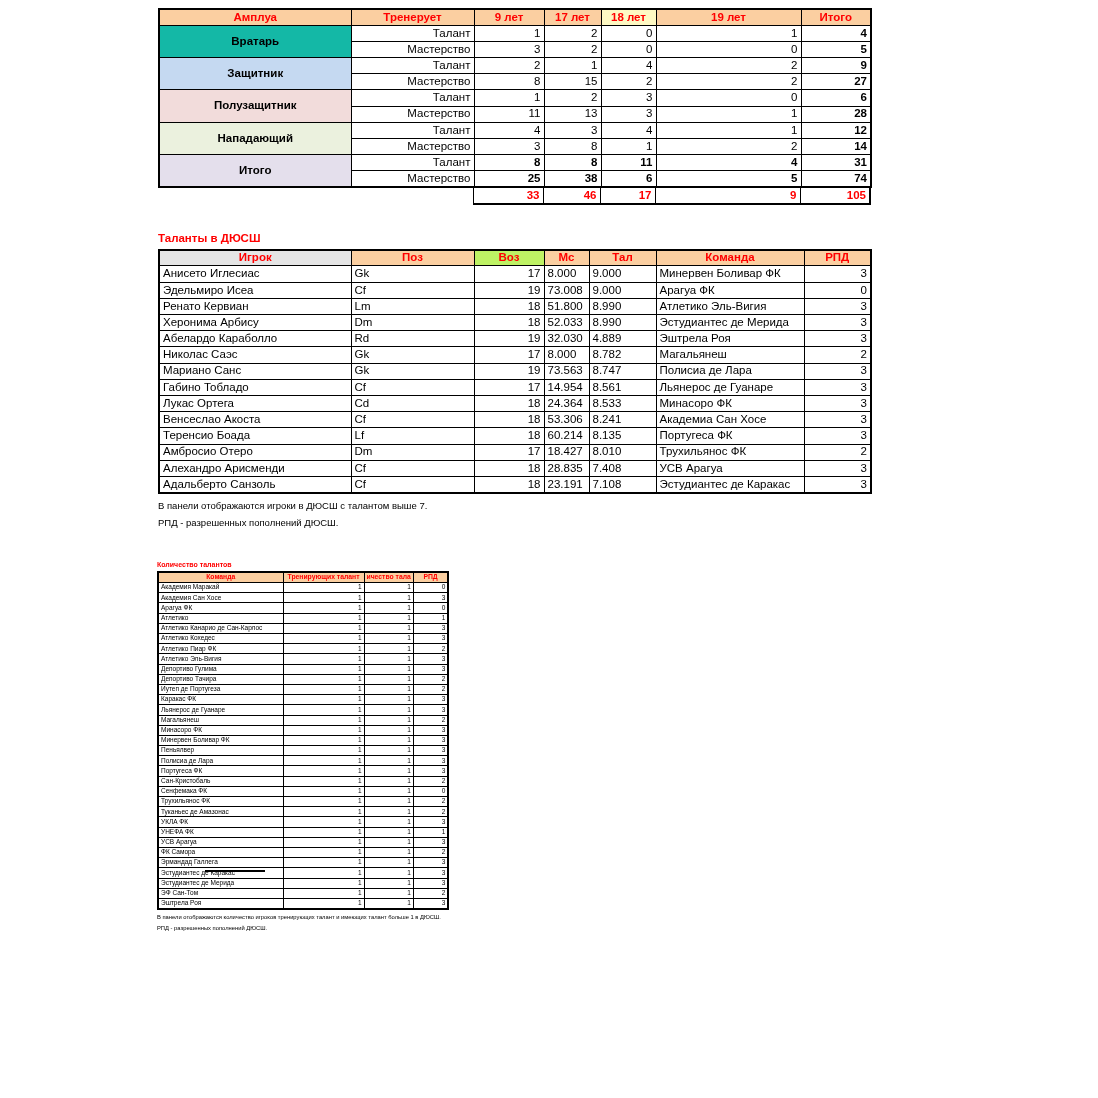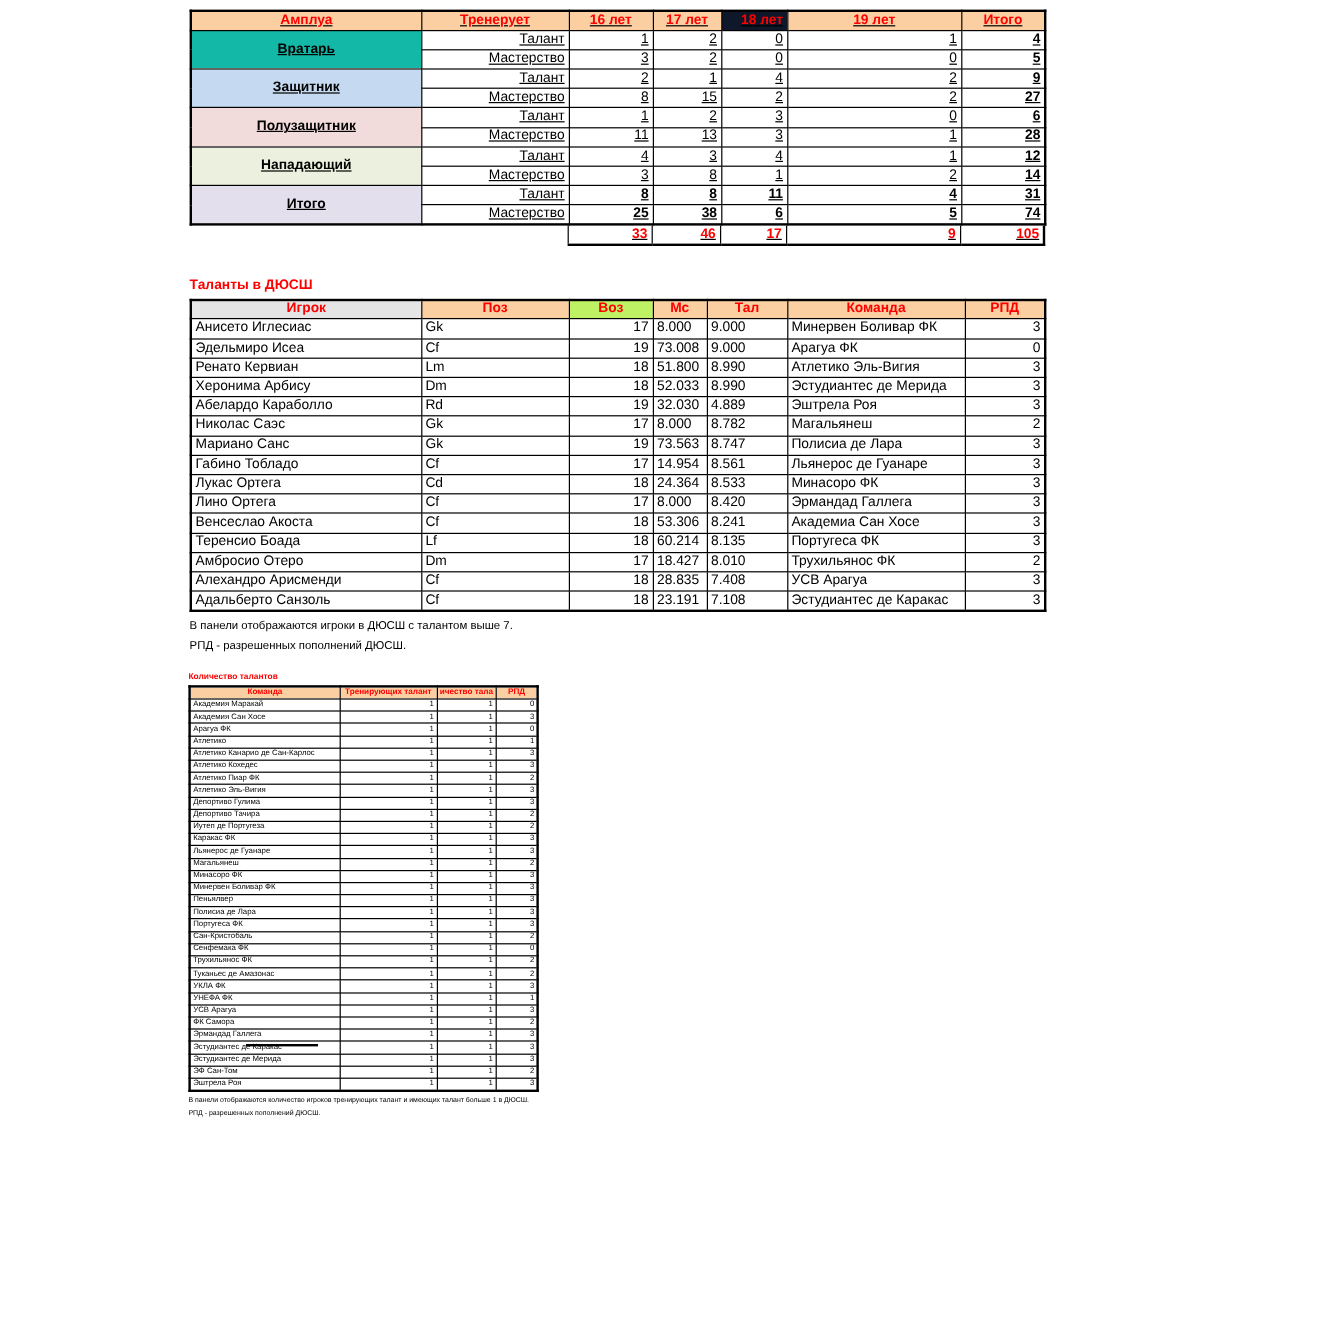--- a/index.html
+++ b/index.html
@@ -34,38 +34,38 @@
   .note { font-size: 9.5px; margin-top: 7px; line-height: 1.1; }
   #sec3 .sec-title { font-size: 7px; margin-bottom: 2px; }
   .counts-size th, .counts-size td { height: 10.2px; font-size: 6.5px; line-height: 1; padding: 0 2px; }
   .counts-size th { font-size: 6.8px; }
   .note-sm { font-size: 5.8px; margin-top: 4px; line-height: 1.2; }
   #stray-underline { left: 205px; top: 870px; width: 60px; height: 2px; background: #000; }
 </style>
 </head>
 <body>
 
-<div id="sec1" class="abs" style="left:158px; top:8px;text-decoration:underline;">
+<div id="sec1" class="abs" style="left:158px; top:8px;">
   <table id="summary-table" class="gridtbl main-size">
       <colgroup>
         <col style="width: 192px;">
         <col style="width: 123px;">
         <col style="width: 70px;">
         <col style="width: 57px;">
         <col style="width: 55px;">
         <col style="width: 145px;">
         <col style="width: 70px;">
       </colgroup>
       <thead>
         <tr>
           <th class="hdr" style="background: rgb(251, 207, 161); color: rgb(255, 0, 0);">Амплуа</th>
           <th class="hdr" style="background: rgb(251, 207, 161); color: rgb(255, 0, 0);">Тренерует</th>
-          <th class="hdr" style="background: rgb(251, 207, 161); color: rgb(255, 0, 0);">16 лет</th>
+          <th class="hdr" style="background: rgb(251, 207, 161); color: rgb(255, 0, 0);">9 лет</th>
           <th class="hdr" style="background: rgb(251, 207, 161); color: rgb(255, 0, 0);">17 лет</th>
-          <th class="hdr" style="background: #0f172a; color: rgb(255, 0, 0); text-align: right;">18 лет</th>
+          <th class="hdr" style="background: #fef9c3; color: rgb(255, 0, 0);">18 лет</th>
           <th class="hdr" style="background: rgb(251, 207, 161); color: rgb(255, 0, 0);">19 лет</th>
           <th class="hdr" style="background: rgb(251, 207, 161); color: rgb(255, 0, 0);">Итого</th>
         </tr>
       </thead>
       <tbody>
         <tr>
           <td class="role" rowspan="2" style="background: #14b8a6;">Вратарь</td>
           <td class="lbl">Талант</td>
           <td class="num">1</td>
           <td class="num">2</td>
@@ -274,29 +274,20 @@
         <tr>
           <td class="txt">Лукас Ортега</td>
           <td class="txt">Cd</td>
           <td class="num">18</td>
           <td class="txt">24.364</td>
           <td class="txt">8.533</td>
           <td class="txt">Минасоро ФК</td>
           <td class="num">3</td>
         </tr>
         <tr>
-          <td class="txt">Лино Ортега</td>
-          <td class="txt">Cf</td>
-          <td class="num">17</td>
-          <td class="txt">8.000</td>
-          <td class="txt">8.420</td>
-          <td class="txt">Эрмандад Галлега</td>
-          <td class="num">3</td>
-        </tr>
-        <tr>
           <td class="txt">Венсеслао Акоста</td>
           <td class="txt">Cf</td>
           <td class="num">18</td>
           <td class="txt">53.306</td>
           <td class="txt">8.241</td>
           <td class="txt">Академиа Сан Хосе</td>
           <td class="num">3</td>
         </tr>
         <tr>
           <td class="txt">Теренсио Боада</td>

